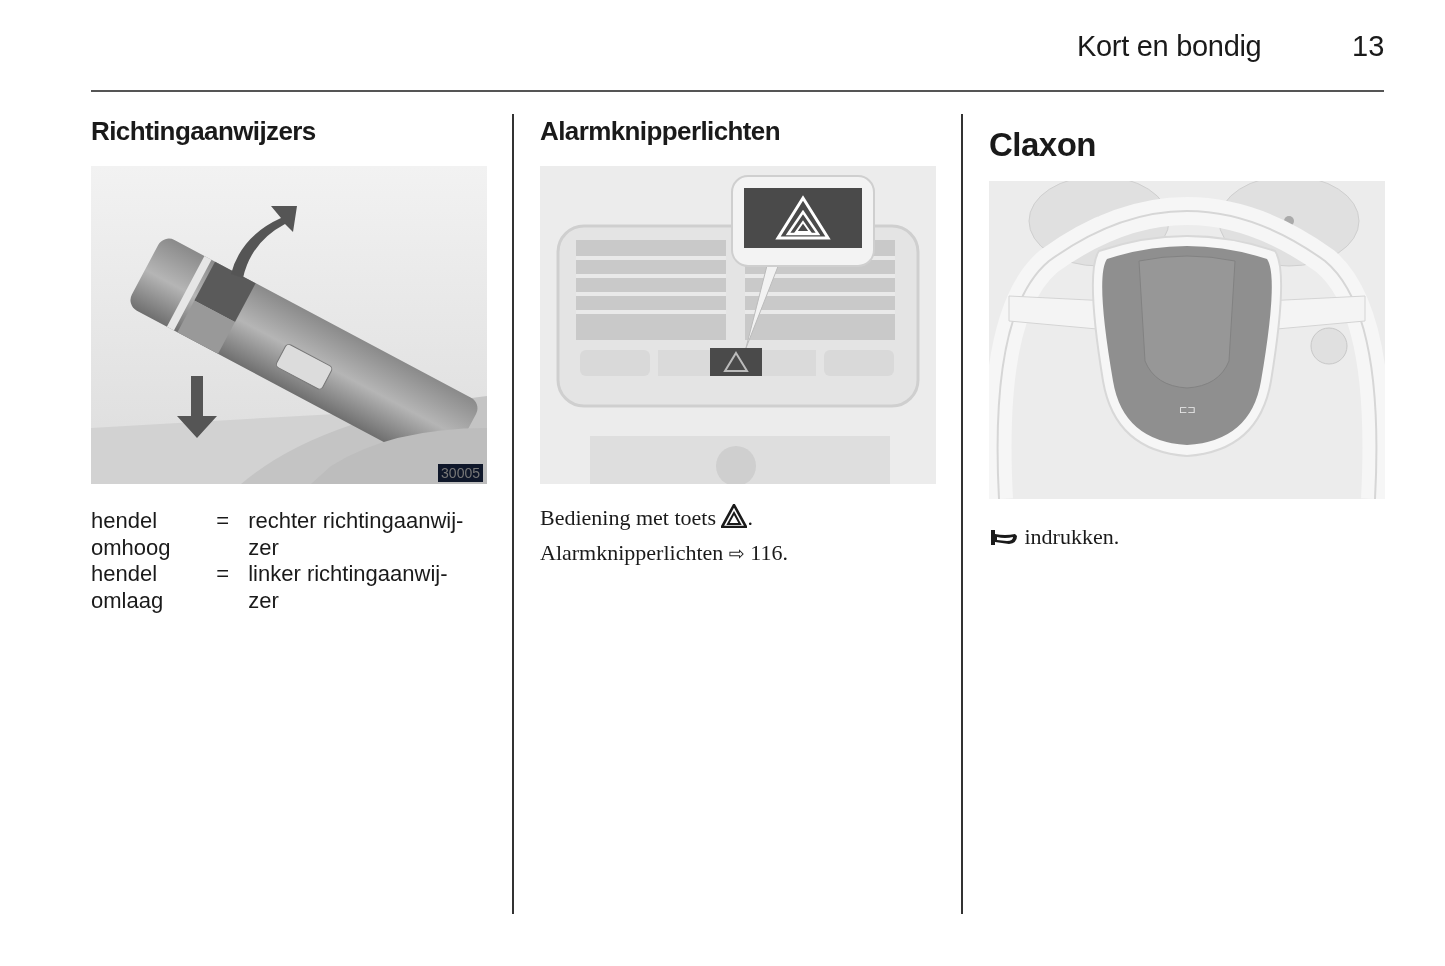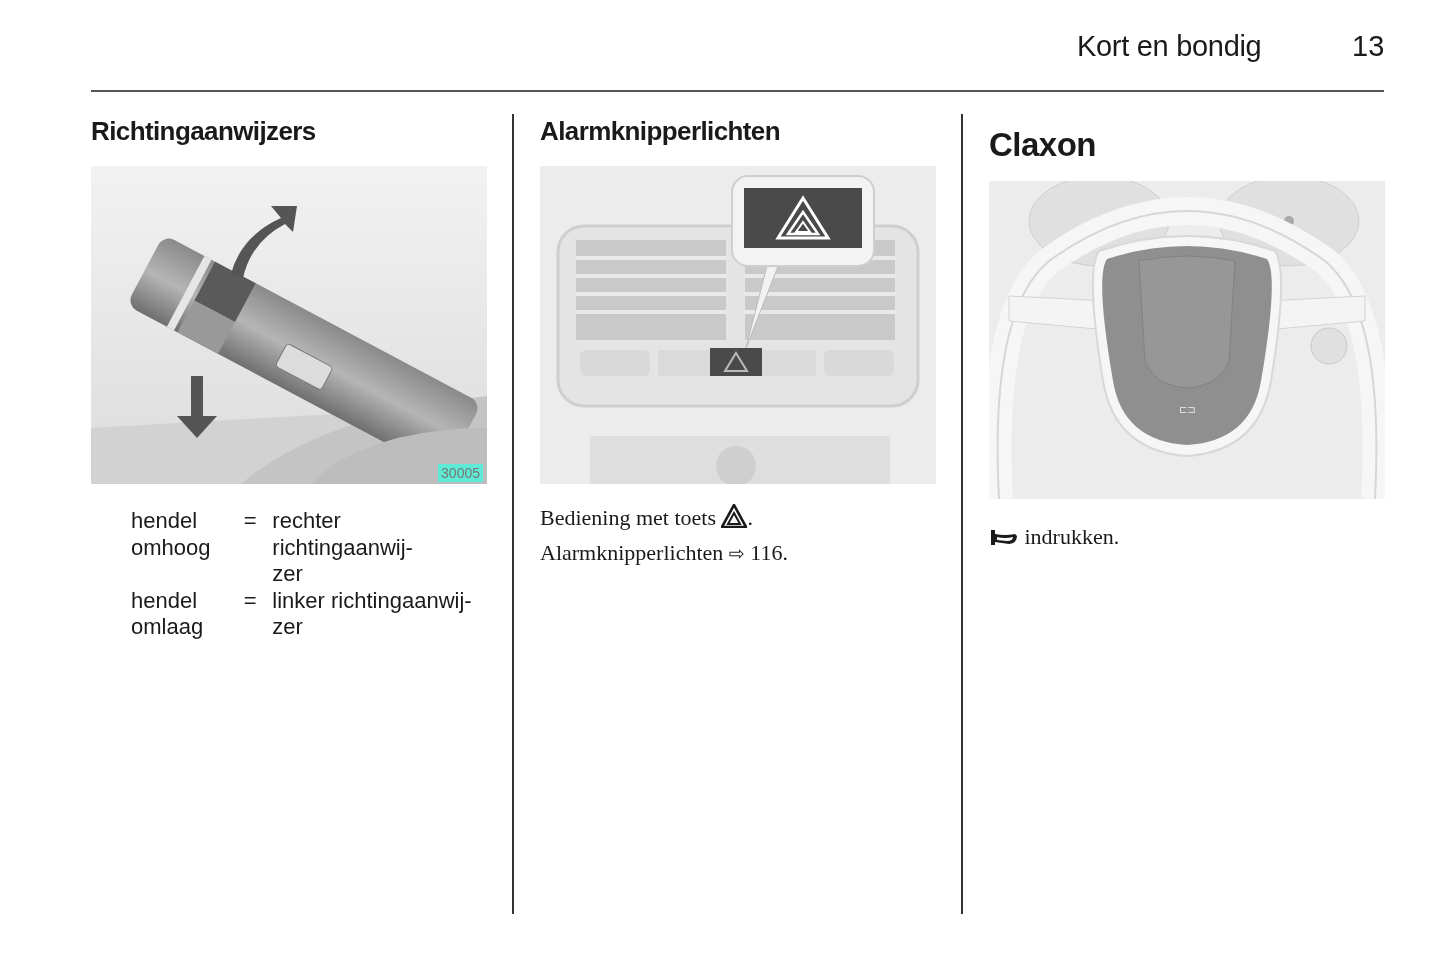--- a/index.html
+++ b/index.html
@@ -8,25 +8,25 @@
   .header-title { position: absolute; left: 1077px; top: 30px; font-size: 29px; letter-spacing: -0.3px; }
   .header-page  { position: absolute; left: 1352px; top: 30px; font-size: 29px; }
   .header-rule  { position: absolute; left: 91px; top: 90px; width: 1293px; height: 2px; background: #555; }
   .col-rule { position: absolute; top: 114px; width: 2px; height: 800px; background: #333; }
   .col { position: absolute; top: 112px; width: 396px; }
   .col1 { left: 91px; } .col2 { left: 540px; } .col3 { left: 989px; }
   .sec-title { font-size: 26px; letter-spacing: -0.6px; margin: 4px 0 0 0; height: 46px; }
   .sec-title.big { font-size: 33px; letter-spacing: -0.5px; height: 50px; margin-top: 14px; }
   .figure { width: 396px; height: 318px; background: #ebebeb; position: relative; overflow: hidden; }
   .figure svg { display: block; }
-  .fig-num { position: absolute; right: 4px; bottom: 2px; background: #5eead4; color: #777;
+  .fig-num { position: absolute; right: 4px; bottom: 2px; background: #0f172a; color: #777;
              font-size: 14px; padding: 1px 3px; }
   .para { font-size: 22px; line-height: 27px; margin: 0; font-family: Liberation Serif, serif; }
   .deflist { margin-top: 24px; font-size: 22px; line-height: 26.5px; }
-  .defrow { display: flex; margin-left: 40px; }
+  .defrow { display: flex; }
   .term { width: 126px; }
   .eq { width: 32px; }
   .desc { width: 240px; }
   .ref-arrow { display: inline-block; font-size: 19px; }
   .hazard-icon, .horn-icon { display: inline-block; vertical-align: -3px; }
 </style>
 </head>
 <body>
 
 <div>

